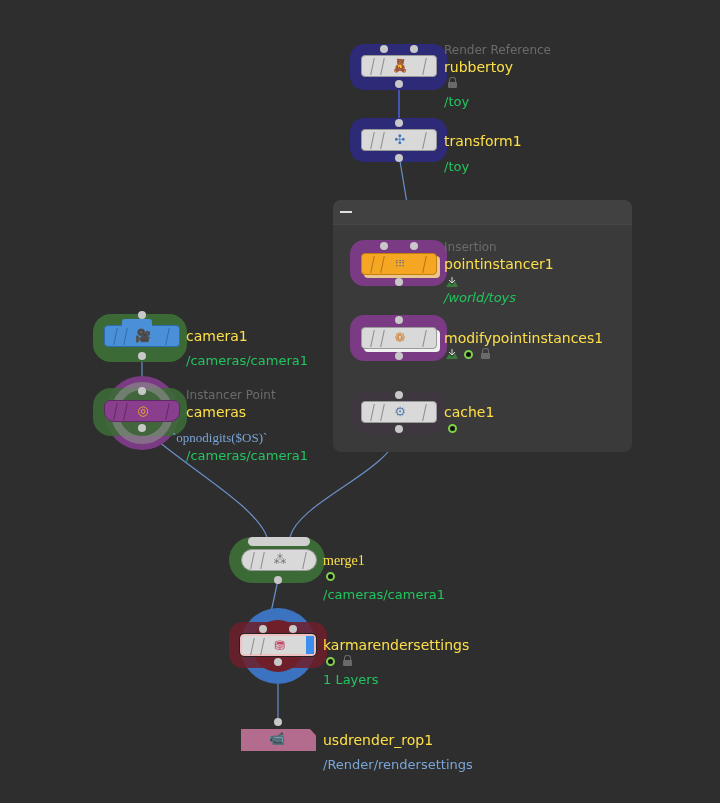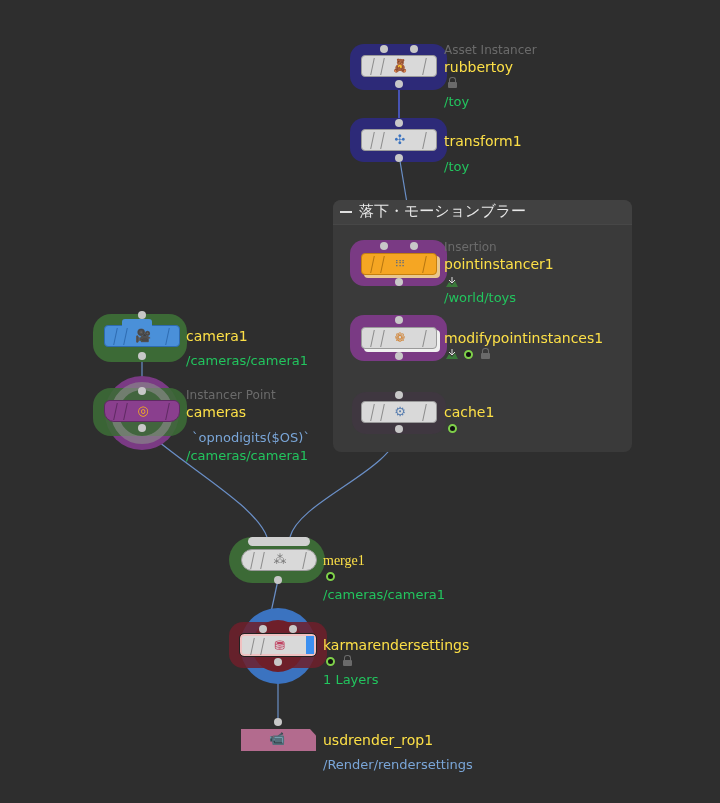--- a/index.html
+++ b/index.html
@@ -35,35 +35,34 @@
   <line x1="142" y1="357" x2="142" y2="394" stroke="#6a8fc7" stroke-width="1.2"></line>
   <path d="M142 428 C 190 470, 255 505, 267 537" fill="none" stroke="#6a8fc7" stroke-width="1.2"></path>
   <path d="M399 430 C 395 470, 300 500, 290 537" fill="none" stroke="#6a8fc7" stroke-width="1.2"></path>
   <line x1="278" y1="580" x2="268" y2="626" stroke="#6a8fc7" stroke-width="1.2"></line>
   <line x1="278" y1="662" x2="278" y2="722" stroke="#6a8fc7" stroke-width="1.2"></line>
 </svg>
 
 <div class="netbox">
   <div class="netbox-header">
     <span class="netbox-collapse"></span>
-    <span class="netbox-title">落下・モーションブラー</span>
   </div>
 </div>
 
 <div class="halo" style="left:350px;top:44px;width:97px;height:46px;background:#2d2a78;"></div>
 <div class="dot" style="left:380px;top:45px;"></div>
 <div class="dot" style="left:410px;top:45px;"></div>
 <div class="node" style="left:361px;top:55px;">
   <span class="slash" style="left:10px"></span>
     <span class="slash" style="left:20px"></span>
     <span class="slash" style="left:62px"></span>
   <span class="ico">🧸</span>
 </div>
 <div class="dot" style="left:395px;top:80px;"></div>
-<div class="type" style="left:444px;top:43px;">Asset Instancer</div>
+<div class="type" style="left:444px;top:43px;">Render Reference</div>
 <div class="lbl" style="left:444px;top:59px;">rubbertoy</div>
 <div class="lock" style="left:448px;top:82px;"></div>
 <div class="path" style="left:444px;top:94px;">/toy</div>
 
 <div class="halo" style="left:350px;top:118px;width:97px;height:44px;background:#2d2a78;"></div>
 <div class="dot" style="left:395px;top:119px;"></div>
 <div class="node" style="left:361px;top:129px;">
   <span class="slash" style="left:10px"></span>
     <span class="slash" style="left:20px"></span>
     <span class="slash" style="left:62px"></span>
@@ -82,21 +81,21 @@
     <span class="slash" style="left:62px;background:#b47510"></span>
   <span class="ico" style="color:#2d5aa0;font-size:10px">⁝⁝⁝</span>
 </div>
 <div class="dot" style="left:395px;top:278px;"></div>
 <div class="type" style="left:444px;top:240px;">Insertion</div>
 <div class="lbl" style="left:444px;top:256px;">pointinstancer1</div>
 <svg class="dl" style="left:446px;top:277px;">
     <path d="M0 10 L3 5 L6 8 L9 4 L12 10 Z" fill="#3a7a3a"></path>
     <path d="M6 0 V5 M3 3 L6 6 L9 3" stroke="#e0e0e0" fill="none"></path>
   </svg>
-<div class="path" style="left:444px;top:290px;">/world/toys</div>
+<div class="path" style="left:444px;top:290px;font-style:italic;">/world/toys</div>
 
 <div class="halo" style="left:350px;top:315px;width:97px;height:46px;background:#7a3a84;"></div>
 <div class="dot" style="left:395px;top:316px;"></div>
 <div class="node" style="left:361px;top:327px;box-shadow:3px 3px 0 #f0f0f0;">
   <span class="slash" style="left:10px"></span>
     <span class="slash" style="left:20px"></span>
     <span class="slash" style="left:62px"></span>
   <span class="ico" style="color:#d08030">❁</span>
 </div>
 <div class="dot" style="left:395px;top:352px;"></div>
@@ -139,21 +138,21 @@
 <div class="dot" style="left:138px;top:387px;"></div>
 <div class="node" style="left:104px;top:400px;background:#8a3f8e;border-color:#5e2a62;border-radius:6px 6px 10px 10px;">
   <span class="slash" style="left:10px;background:#5e2a62"></span>
     <span class="slash" style="left:20px;background:#5e2a62"></span>
     <span class="slash" style="left:62px;background:#5e2a62"></span>
   <span class="ico" style="color:#f5b020">◎</span>
 </div>
 <div class="dot" style="left:138px;top:424px;"></div>
 <div class="type" style="left:186px;top:388px;">Instancer Point</div>
 <div class="lbl" style="left:186px;top:404px;">cameras</div>
-<div class="path blue" style="left:192px;top:430px;">`opnodigits($OS)`</div>
+<div class="path blue" style="left:172px;top:430px;font-family:Liberation Serif, serif;">`opnodigits($OS)`</div>
 <div class="path" style="left:186px;top:448px;">/cameras/camera1</div>
 
 <div class="halo" style="left:229px;top:537px;width:96px;height:46px;background:#3c6a36;border-radius:24px;"></div>
 <div class="abs" style="left:248px;top:537px;width:62px;height:9px;background:#d0d0d0;border-radius:5px;"></div>
 <div class="node" style="left:241px;top:549px;border-radius:12px;height:22px;">
   <span class="slash" style="left:10px"></span>
     <span class="slash" style="left:20px"></span>
     <span class="slash" style="left:62px"></span>
   <span class="ico" style="color:#777">⁂</span>
 </div>

